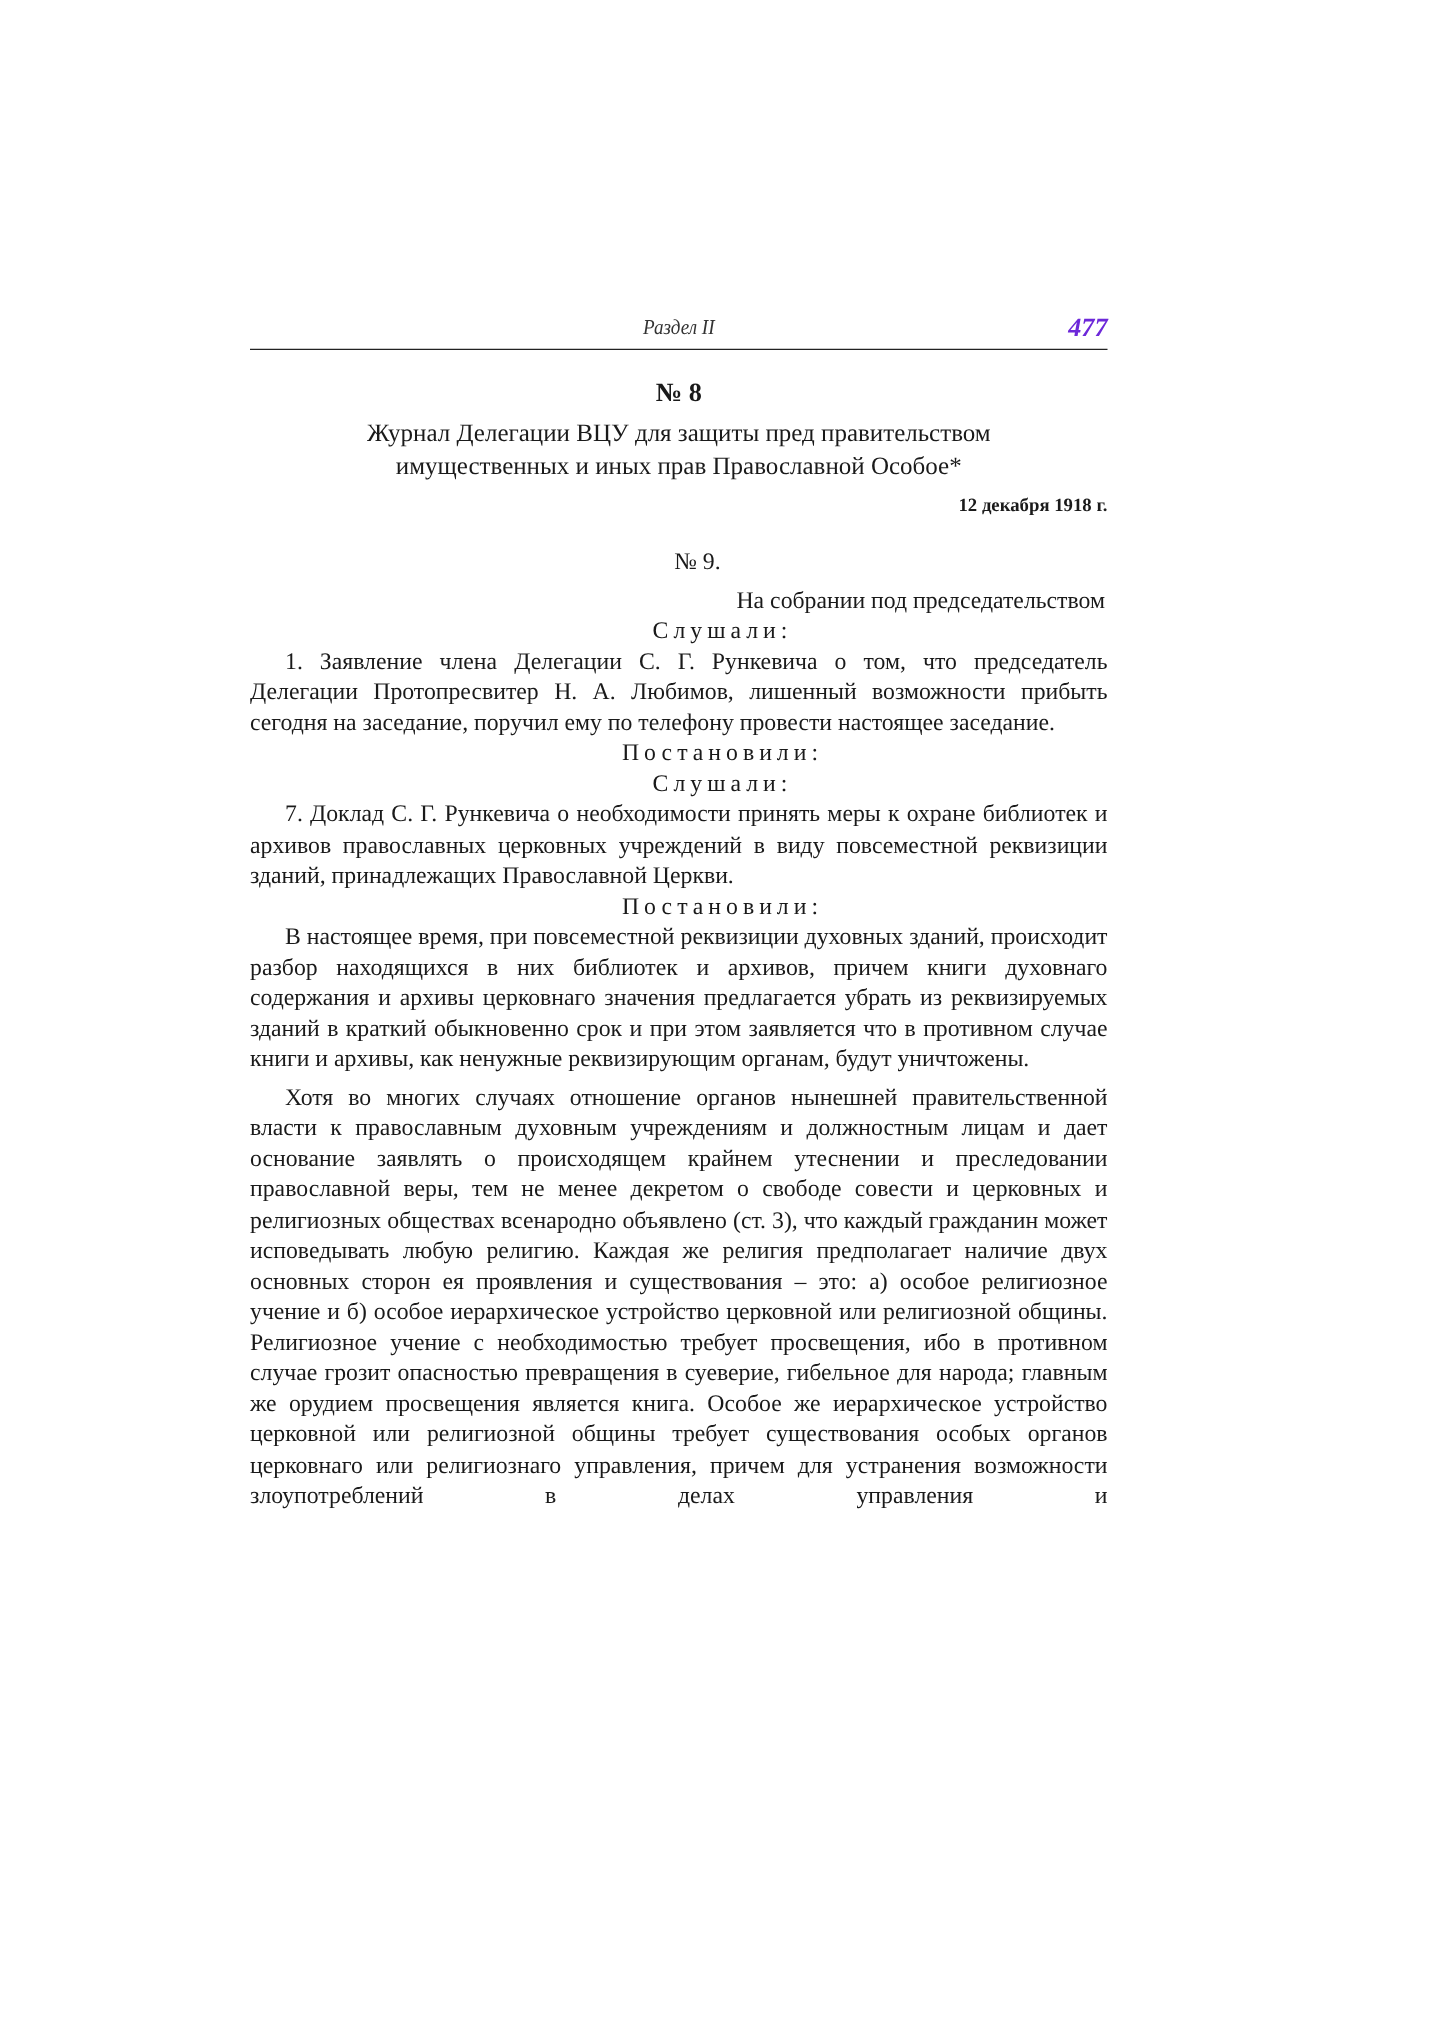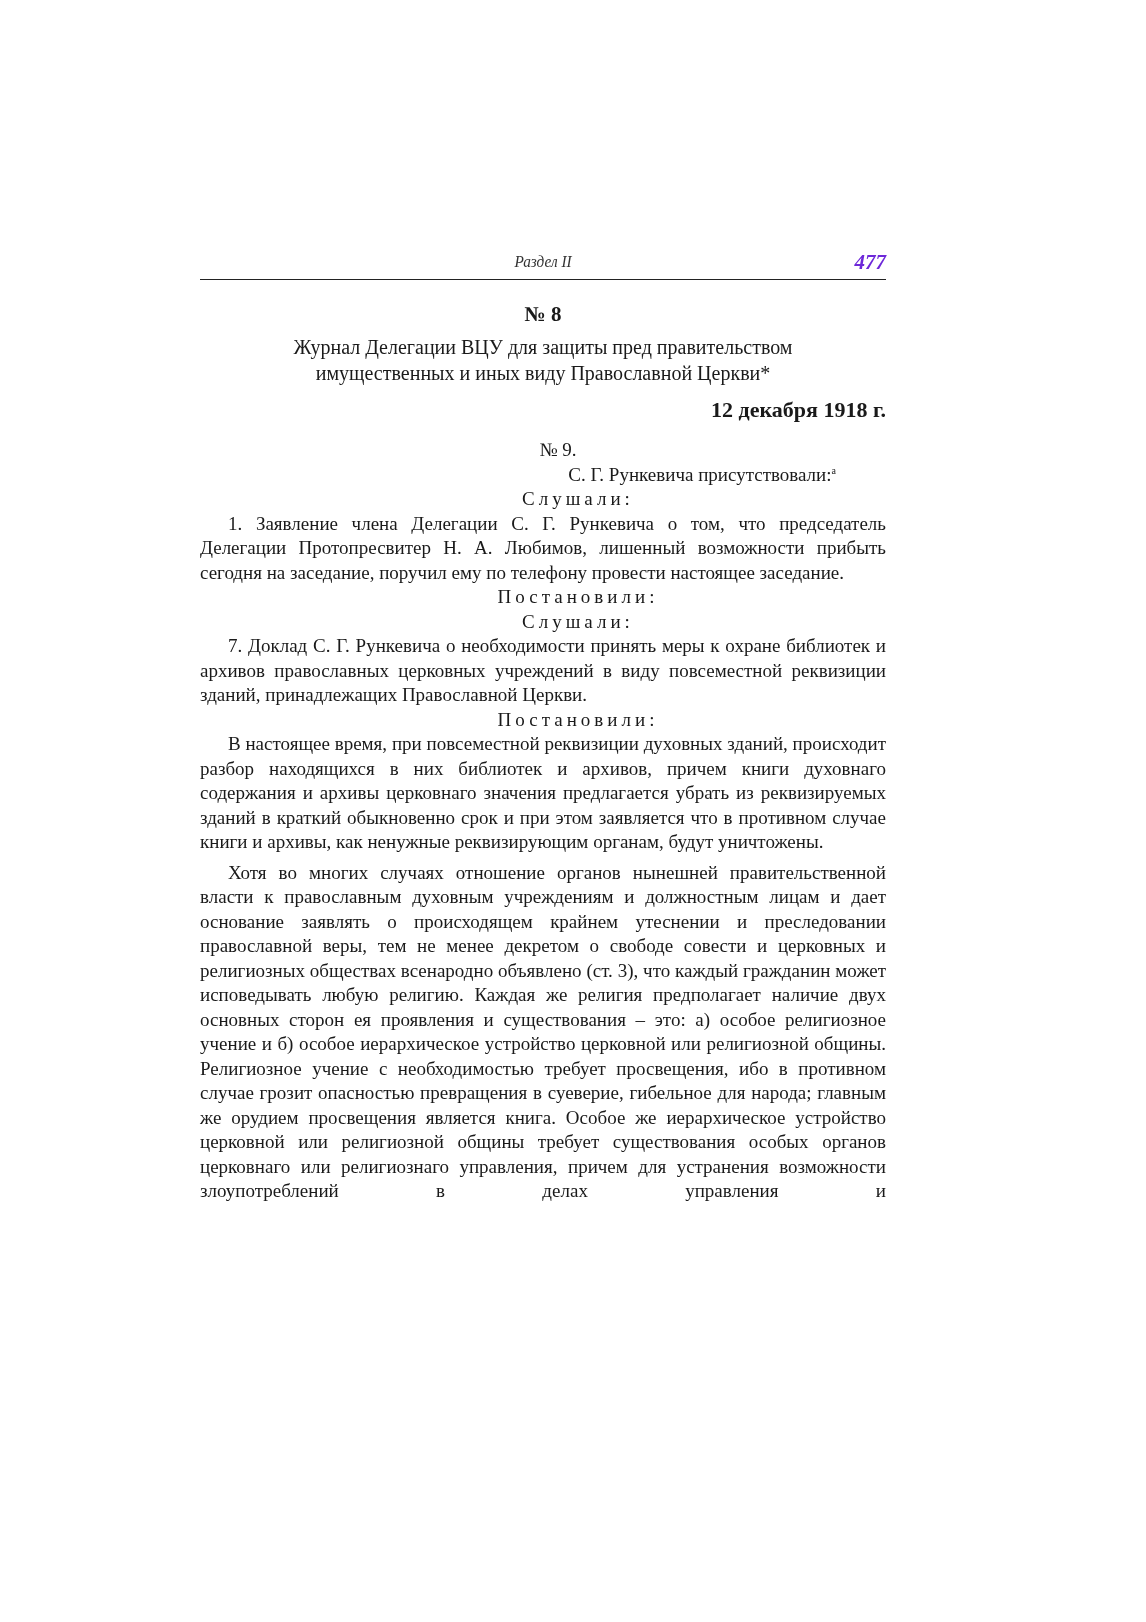--- a/index.html
+++ b/index.html
@@ -73,21 +73,21 @@
       text-align: center;
       font-weight: normal;
       font-size: 20px;
       line-height: 26px;
     }
     .doc-date {
       position: absolute;
       top: 397px;
       right: 0;
       font-weight: bold;
-      font-size: 22px;
+      font-size: 15px;
     }
     .body {
       position: absolute;
       top: 438px;
       left: 0;
       width: 686px;
       font-size: 19px;
       line-height: 24.5px;
       text-align: justify;
     }
@@ -133,27 +133,27 @@
 
   <div class="running-head">
     <div class="section">Раздел II</div>
     <div class="page-num">477</div>
   </div>
   <div class="rule"></div>
 
   <div class="doc-number">№ 8</div>
   <div class="doc-title">
     <div>Журнал Делегации ВЦУ для защиты пред правительством</div>
-    <div>имущественных и иных виду Православной Церкви*</div>
+    <div>имущественных и иных прав Православной Особое*</div>
   </div>
   <div class="doc-date">12 декабря 1918 г.</div>
 
   <div class="body">
     <p class="center-line">№ 9.</p>
-    <p class="right-line2"><span>С. Г. Рункевича присутствовали:</span><span class="sup">a</span></p>
+    <p class="right-line gap-small">На собрании под председательством</p>
 
     <p class="spaced">Слушали:</p>
     <p class="indent">1. Заявление члена Делегации С. Г. Рункевича о том, что председатель Делегации Протопресвитер Н. А. Любимов, лишенный возможности прибыть сегодня на заседание, поручил ему по телефону провести настоящее заседание.</p>
 
     <p class="spaced">Постановили:</p>
 
     <p class="spaced">Слушали:</p>
     <p class="indent">7. Доклад С. Г. Рункевича о необходимости принять меры к охране библиотек и архивов православных церковных учреждений в виду повсеместной реквизиции зданий, принадлежащих Православной Церкви.</p>
 
     <p class="spaced">Постановили:</p>

